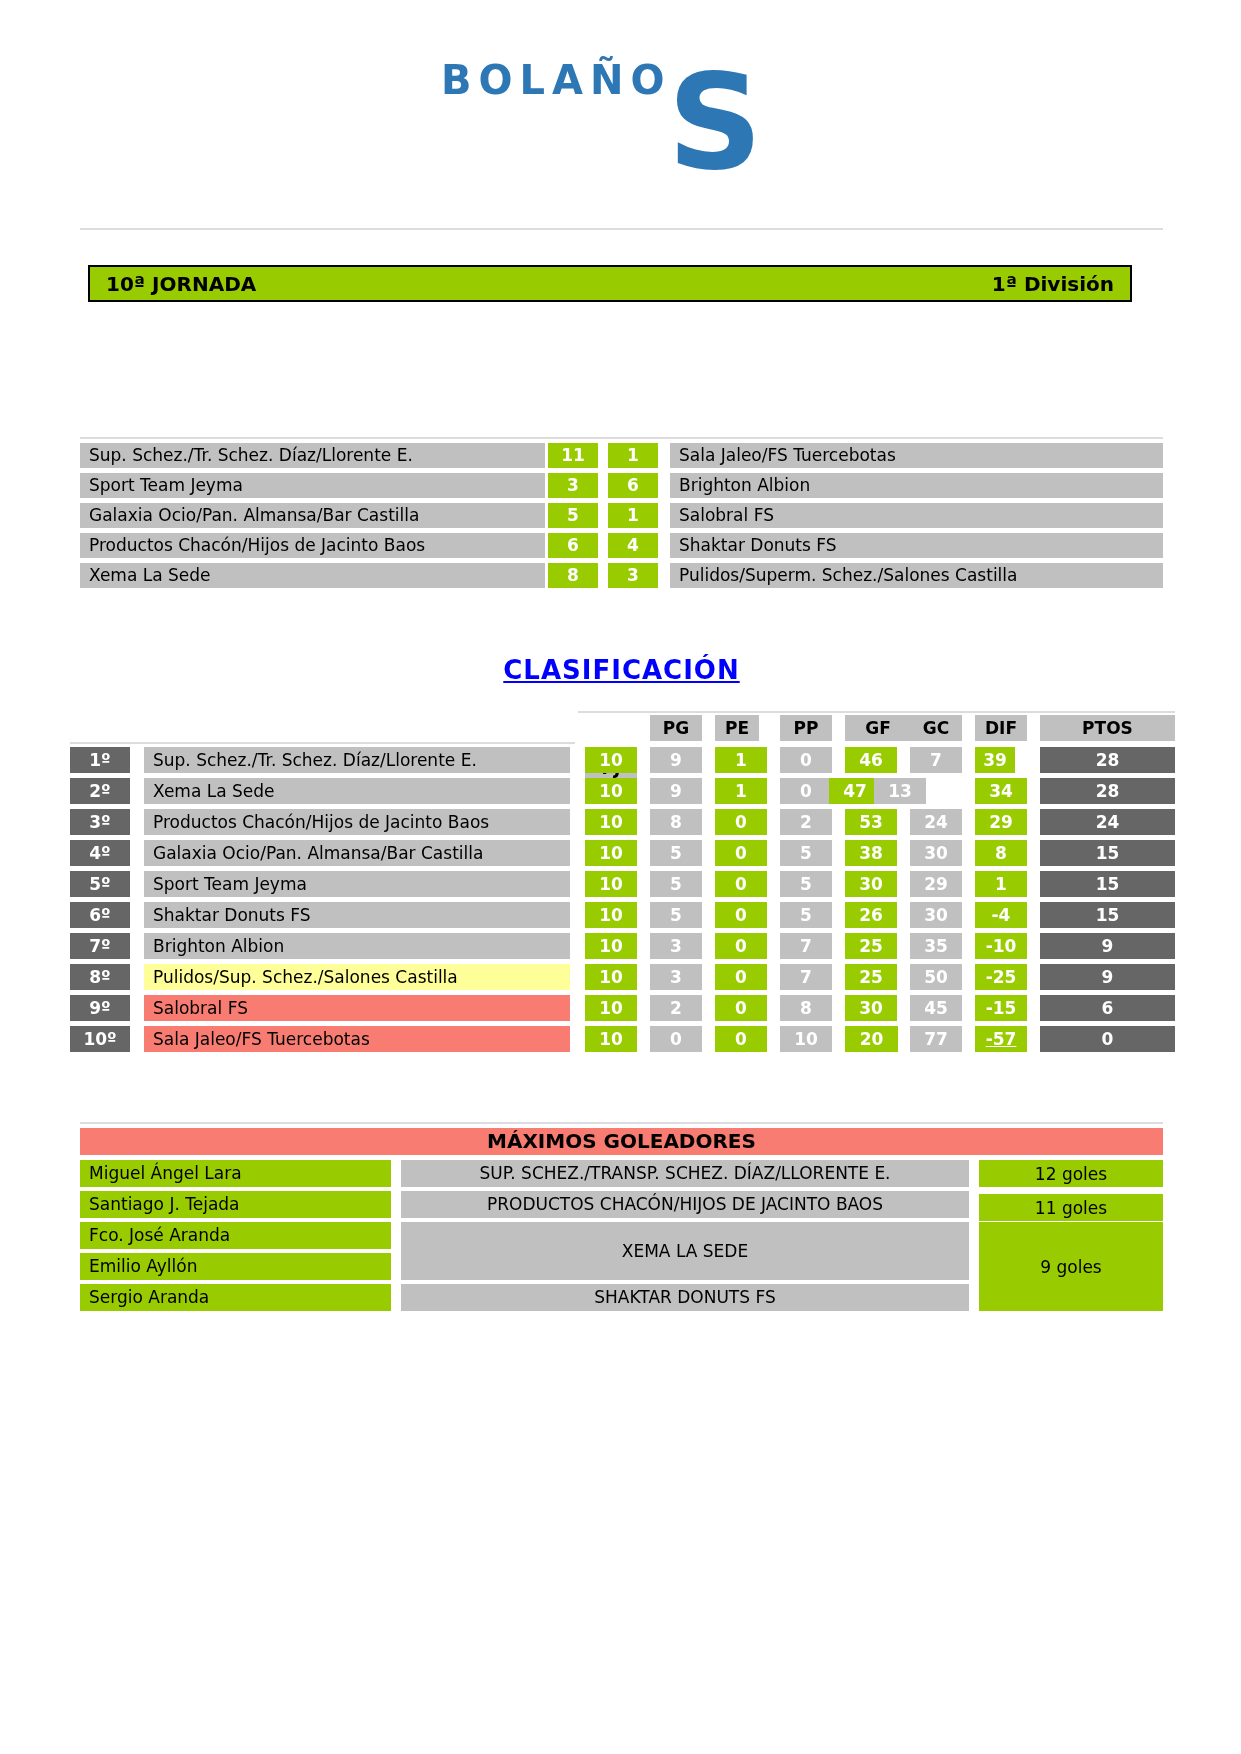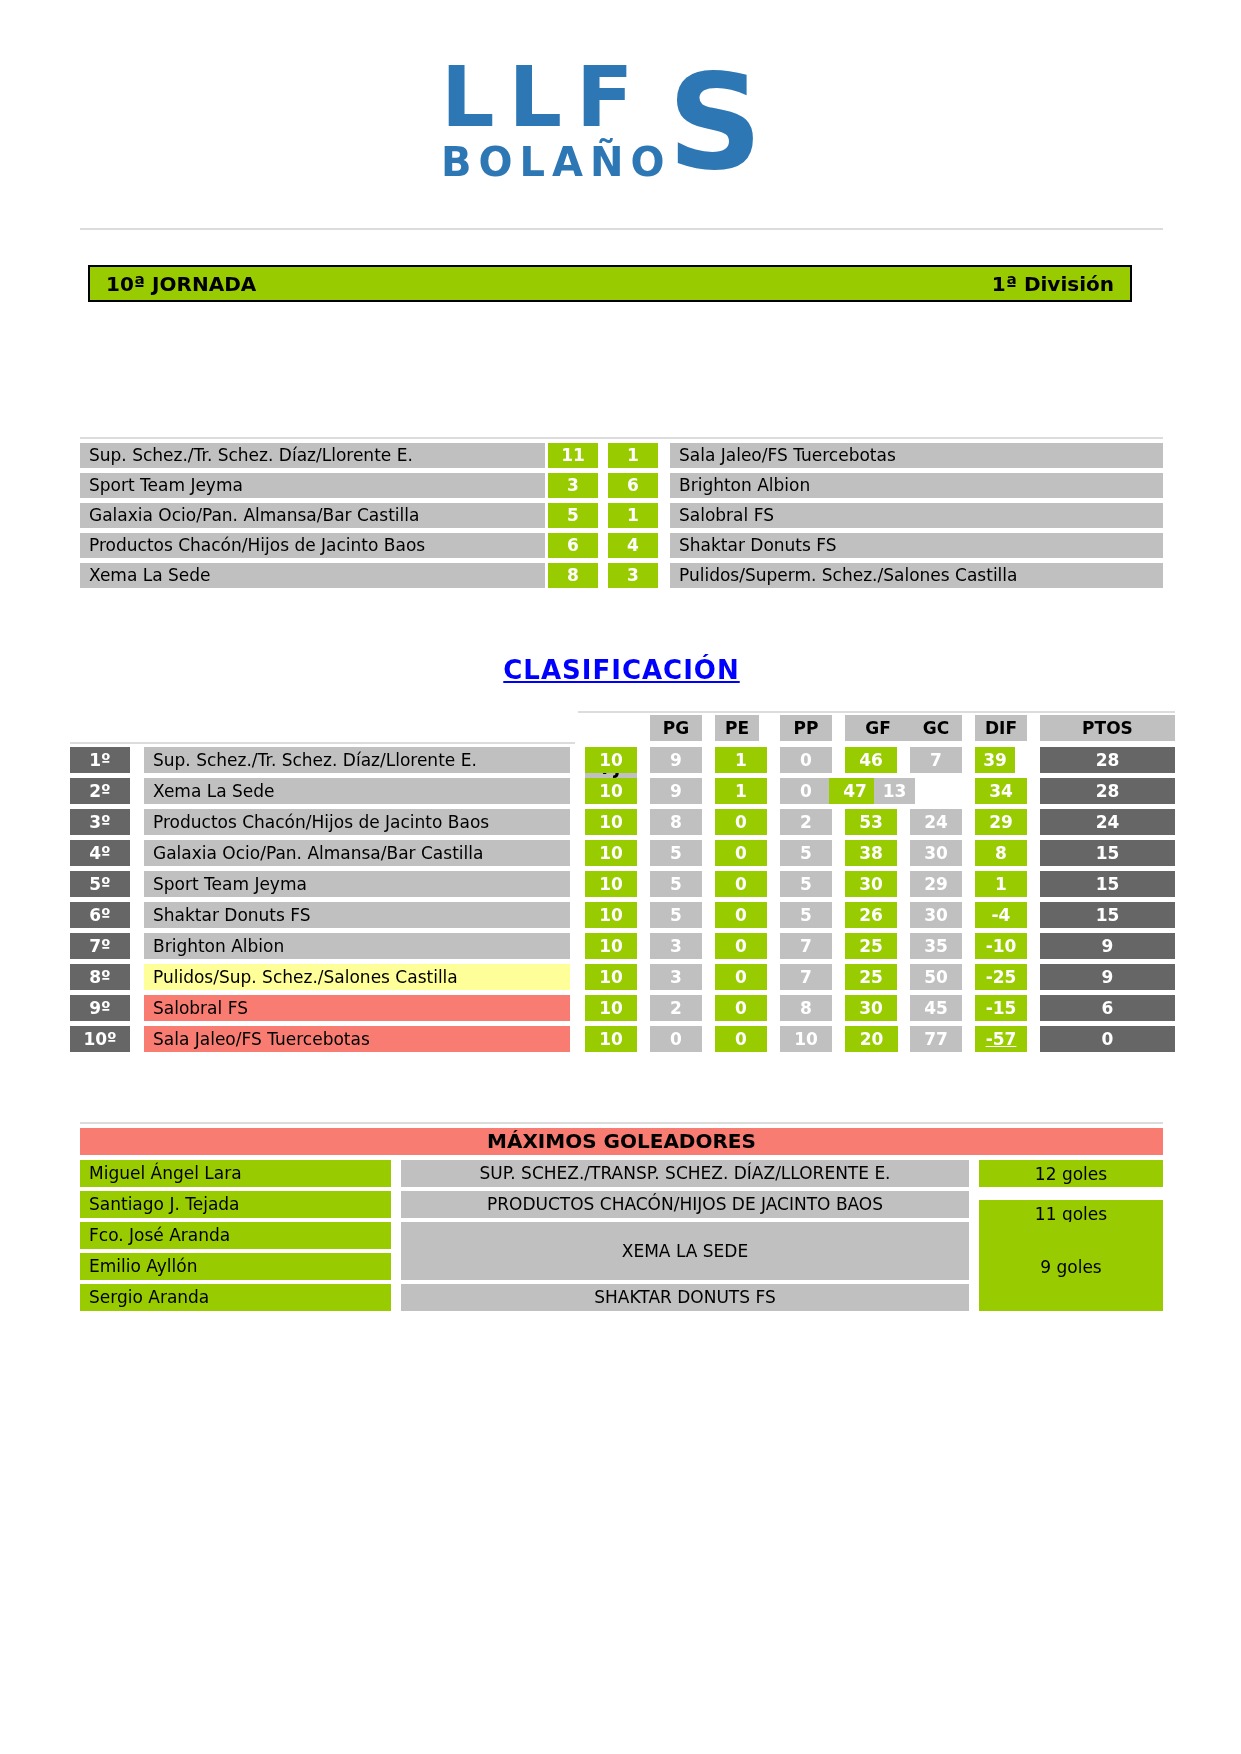--- a/index.html
+++ b/index.html
@@ -63,21 +63,20 @@
   .ggoals{background:var(--green);color:#000;text-align:center;left:899px;width:184px;
           display:flex;align-items:center;justify-content:center;}
 </style>
 </head>
 <body>
 
 <div class="page">
 
   <div class="logo">
     <div class="logo-left">
-      <div class="logo-llf">LLF</div>
       <div class="logo-bolano">BOLAÑO</div>
     </div>
     <div class="logo-s">S</div>
   </div>
 
   <div class="hline" style="left:80px;top:228px;width:1083px;"></div>
   <div class="hline" style="left:80px;top:437px;width:1083px;"></div>
   <div class="hline" style="left:578px;top:711px;width:597px;"></div>
   <div class="hline" style="left:70px;top:742px;width:505px;"></div>
   <div class="hline" style="left:80px;top:1122px;width:1083px;"></div>
@@ -145,21 +144,21 @@
         <div class="cell stat stat-d" style="left: 970px; width: 135px;">28</div>
       </div>
       <div class="row" style="top: 31px;">
         <div class="cell pos">2º</div>
         <div class="cell team" style="left: 74px; width: 426px;">Xema La Sede</div>
         <div class="cell stat stat-g" style="left: 515px; width: 52px;">10</div>
         <div class="cell stat stat-w" style="left: 580px; width: 52px;">9</div>
         <div class="cell stat stat-g" style="left: 645px; width: 52px;">1</div>
         <div class="cell stat stat-w" style="left: 710px; width: 52px;">0</div>
         <div class="cell stat stat-g" style="left: 759px; width: 52px;">47</div>
-        <div class="cell stat stat-w" style="left: 804px; width: 41px;">13</div>
+        <div class="cell stat stat-w" style="left: 804px; width: 52px;">13</div>
         <div class="cell stat stat-g" style="left: 905px; width: 52px;">34</div>
         <div class="cell stat stat-d" style="left: 970px; width: 135px;">28</div>
       </div>
       <div class="row" style="top: 62px;">
         <div class="cell pos">3º</div>
         <div class="cell team" style="left: 74px; width: 426px;">Productos Chacón/Hijos de Jacinto Baos</div>
         <div class="cell stat stat-g" style="left: 515px; width: 52px;">10</div>
         <div class="cell stat stat-w" style="left: 580px; width: 52px;">8</div>
         <div class="cell stat stat-g" style="left: 645px; width: 52px;">0</div>
         <div class="cell stat stat-w" style="left: 710px; width: 52px;">2</div>
@@ -259,17 +258,17 @@
       <div class="cell gname" style="top: 0px;">Miguel Ángel Lara</div>
       <div class="cell gname" style="top: 31px;">Santiago J. Tejada</div>
       <div class="cell gname" style="top: 62px;">Fco. José Aranda</div>
       <div class="cell gname" style="top: 93px;">Emilio Ayllón</div>
       <div class="cell gname" style="top: 124px;">Sergio Aranda</div>
       <div class="cell gteam" style="top: 0px; height: 27px; line-height: 27px;">SUP. SCHEZ./TRANSP. SCHEZ. DÍAZ/LLORENTE E.</div>
       <div class="cell gteam" style="top: 31px; height: 27px; line-height: 27px;">PRODUCTOS CHACÓN/HIJOS DE JACINTO BAOS</div>
       <div class="cell gteam" style="top: 62px; height: 58px; line-height: 58px;">XEMA LA SEDE</div>
       <div class="cell gteam" style="top: 124px; height: 27px; line-height: 27px;">SHAKTAR DONUTS FS</div>
       <div class="cell ggoals" style="top: 0px; height: 27px; line-height: normal;">12 goles</div>
-      <div class="cell ggoals" style="top: 40px; height: 27px; line-height: normal;">11 goles</div>
+      <div class="cell ggoals" style="top: 34px; height: 27px; line-height: normal;">11 goles</div>
       <div class="cell ggoals" style="top: 62px; height: 89px; line-height: normal;">9 goles</div>
     </div>
 
 </div>
 
 </body></html>

